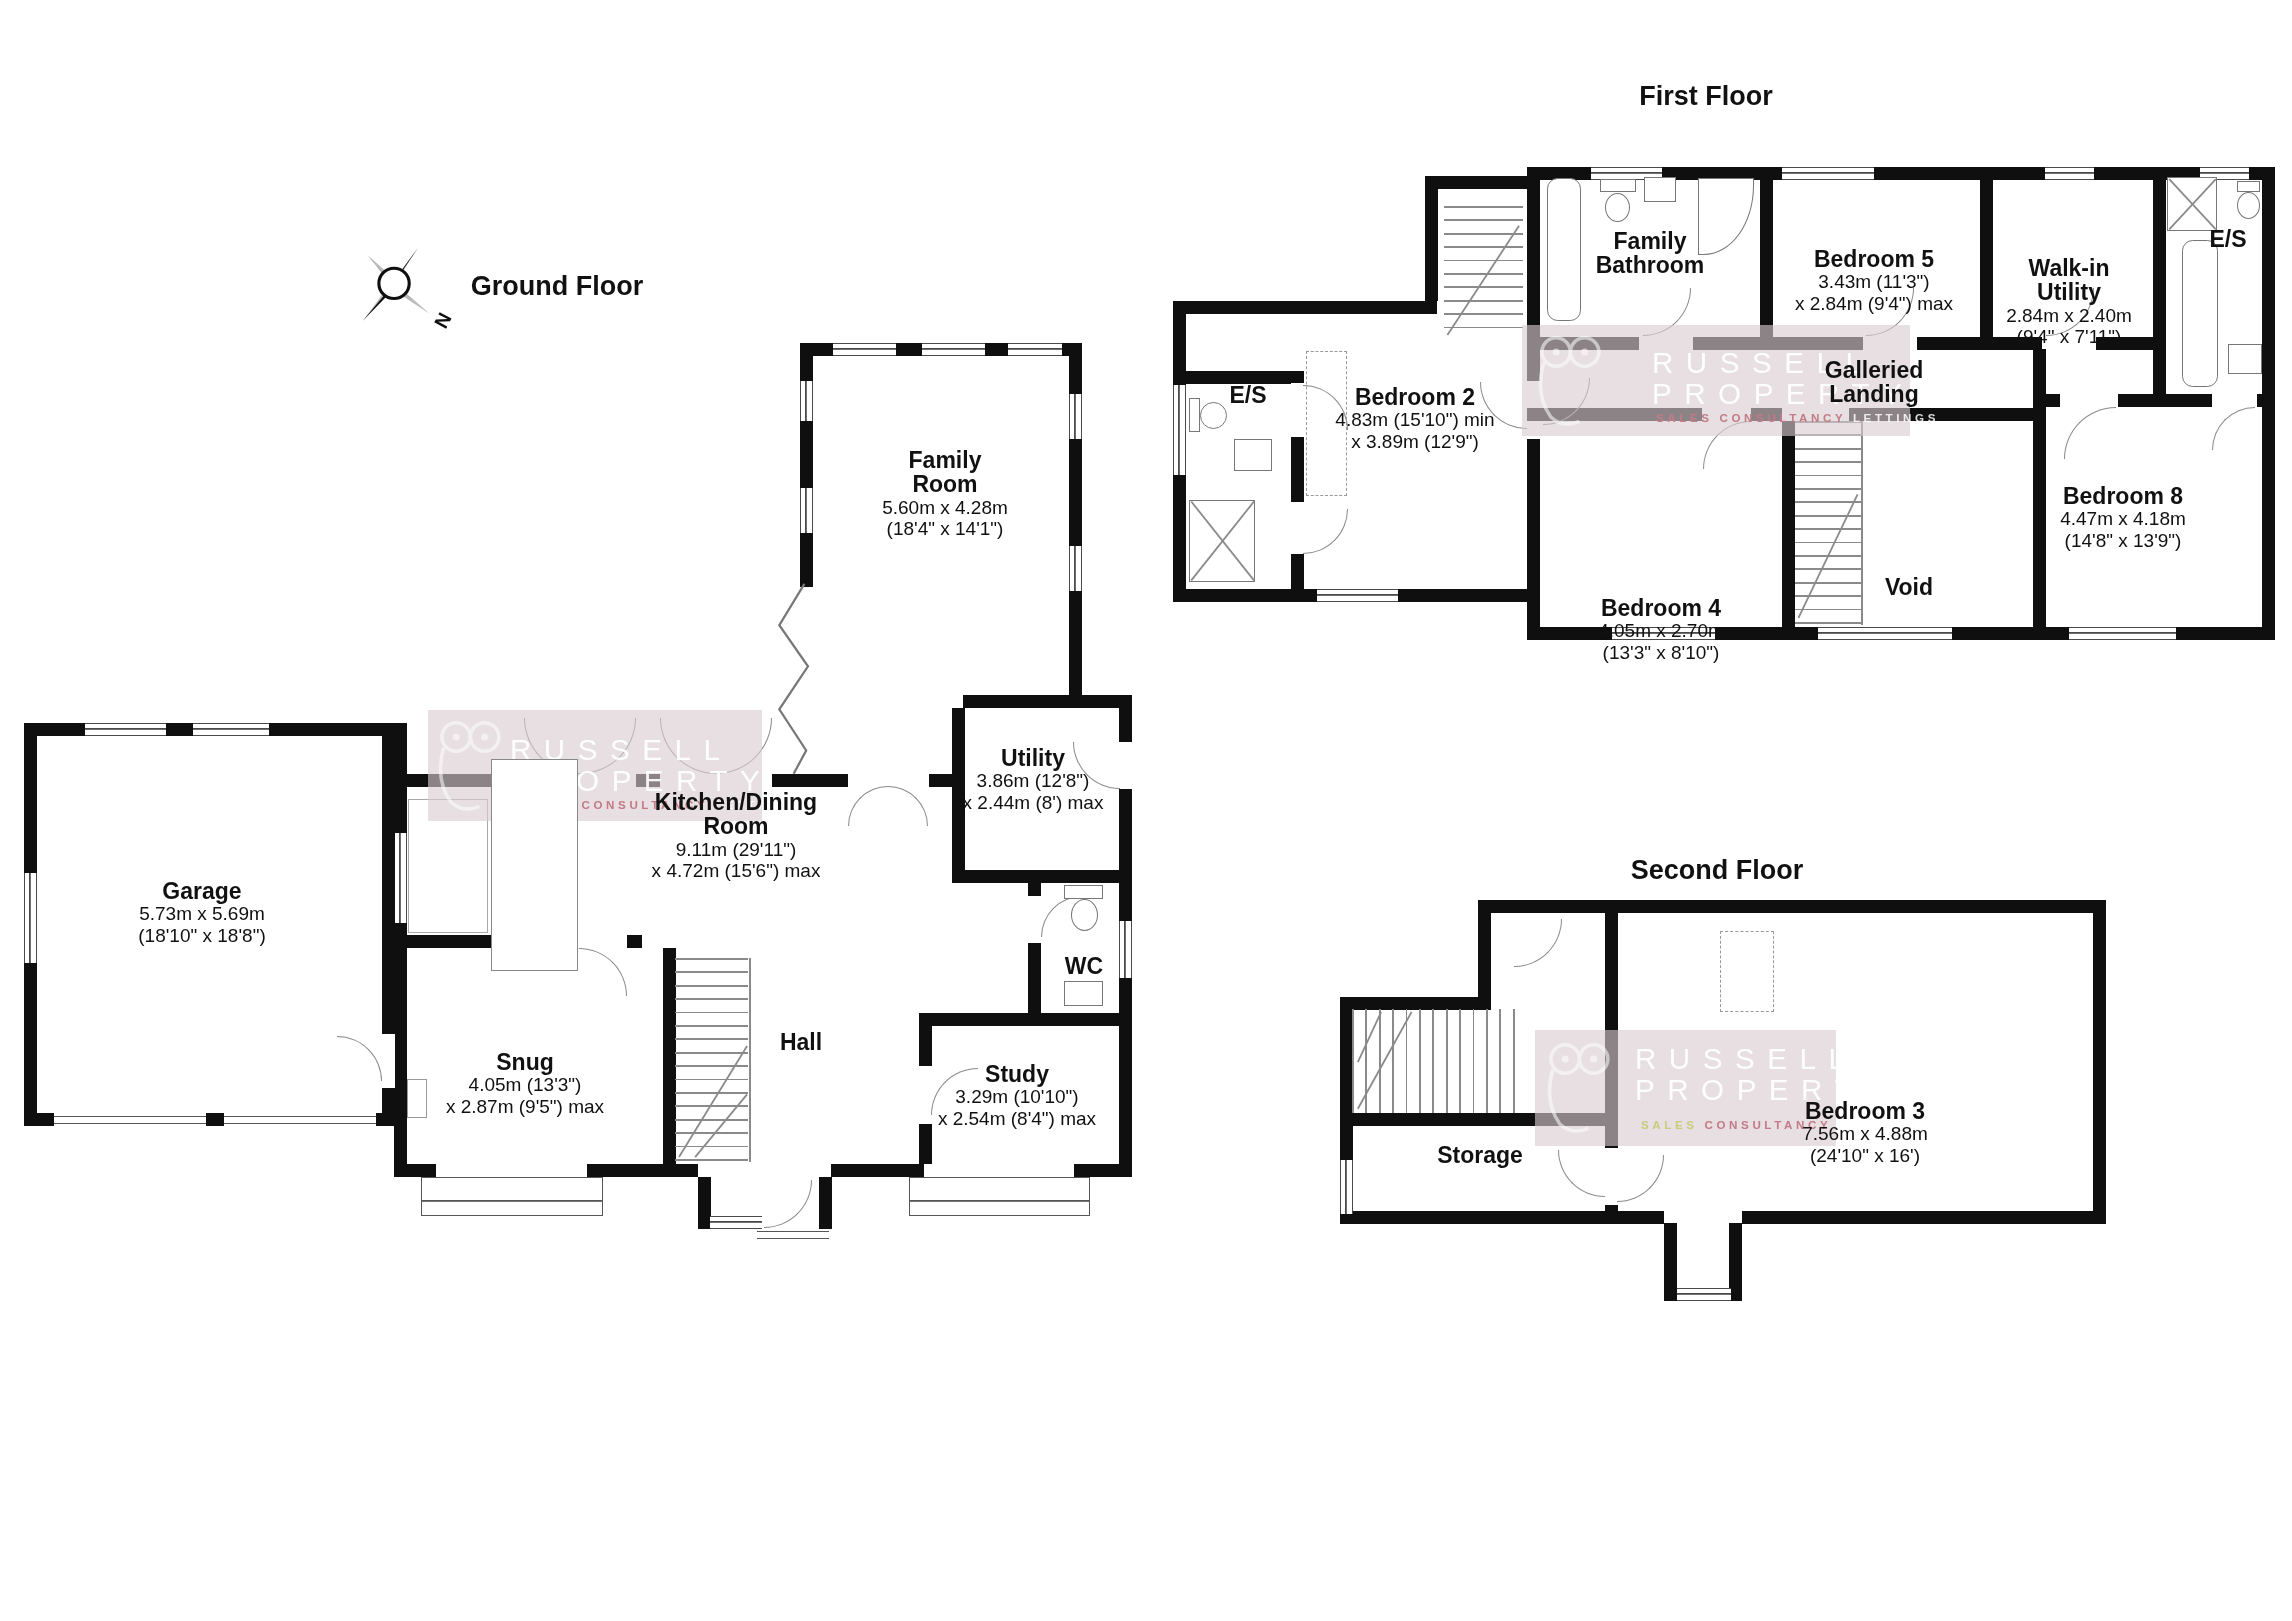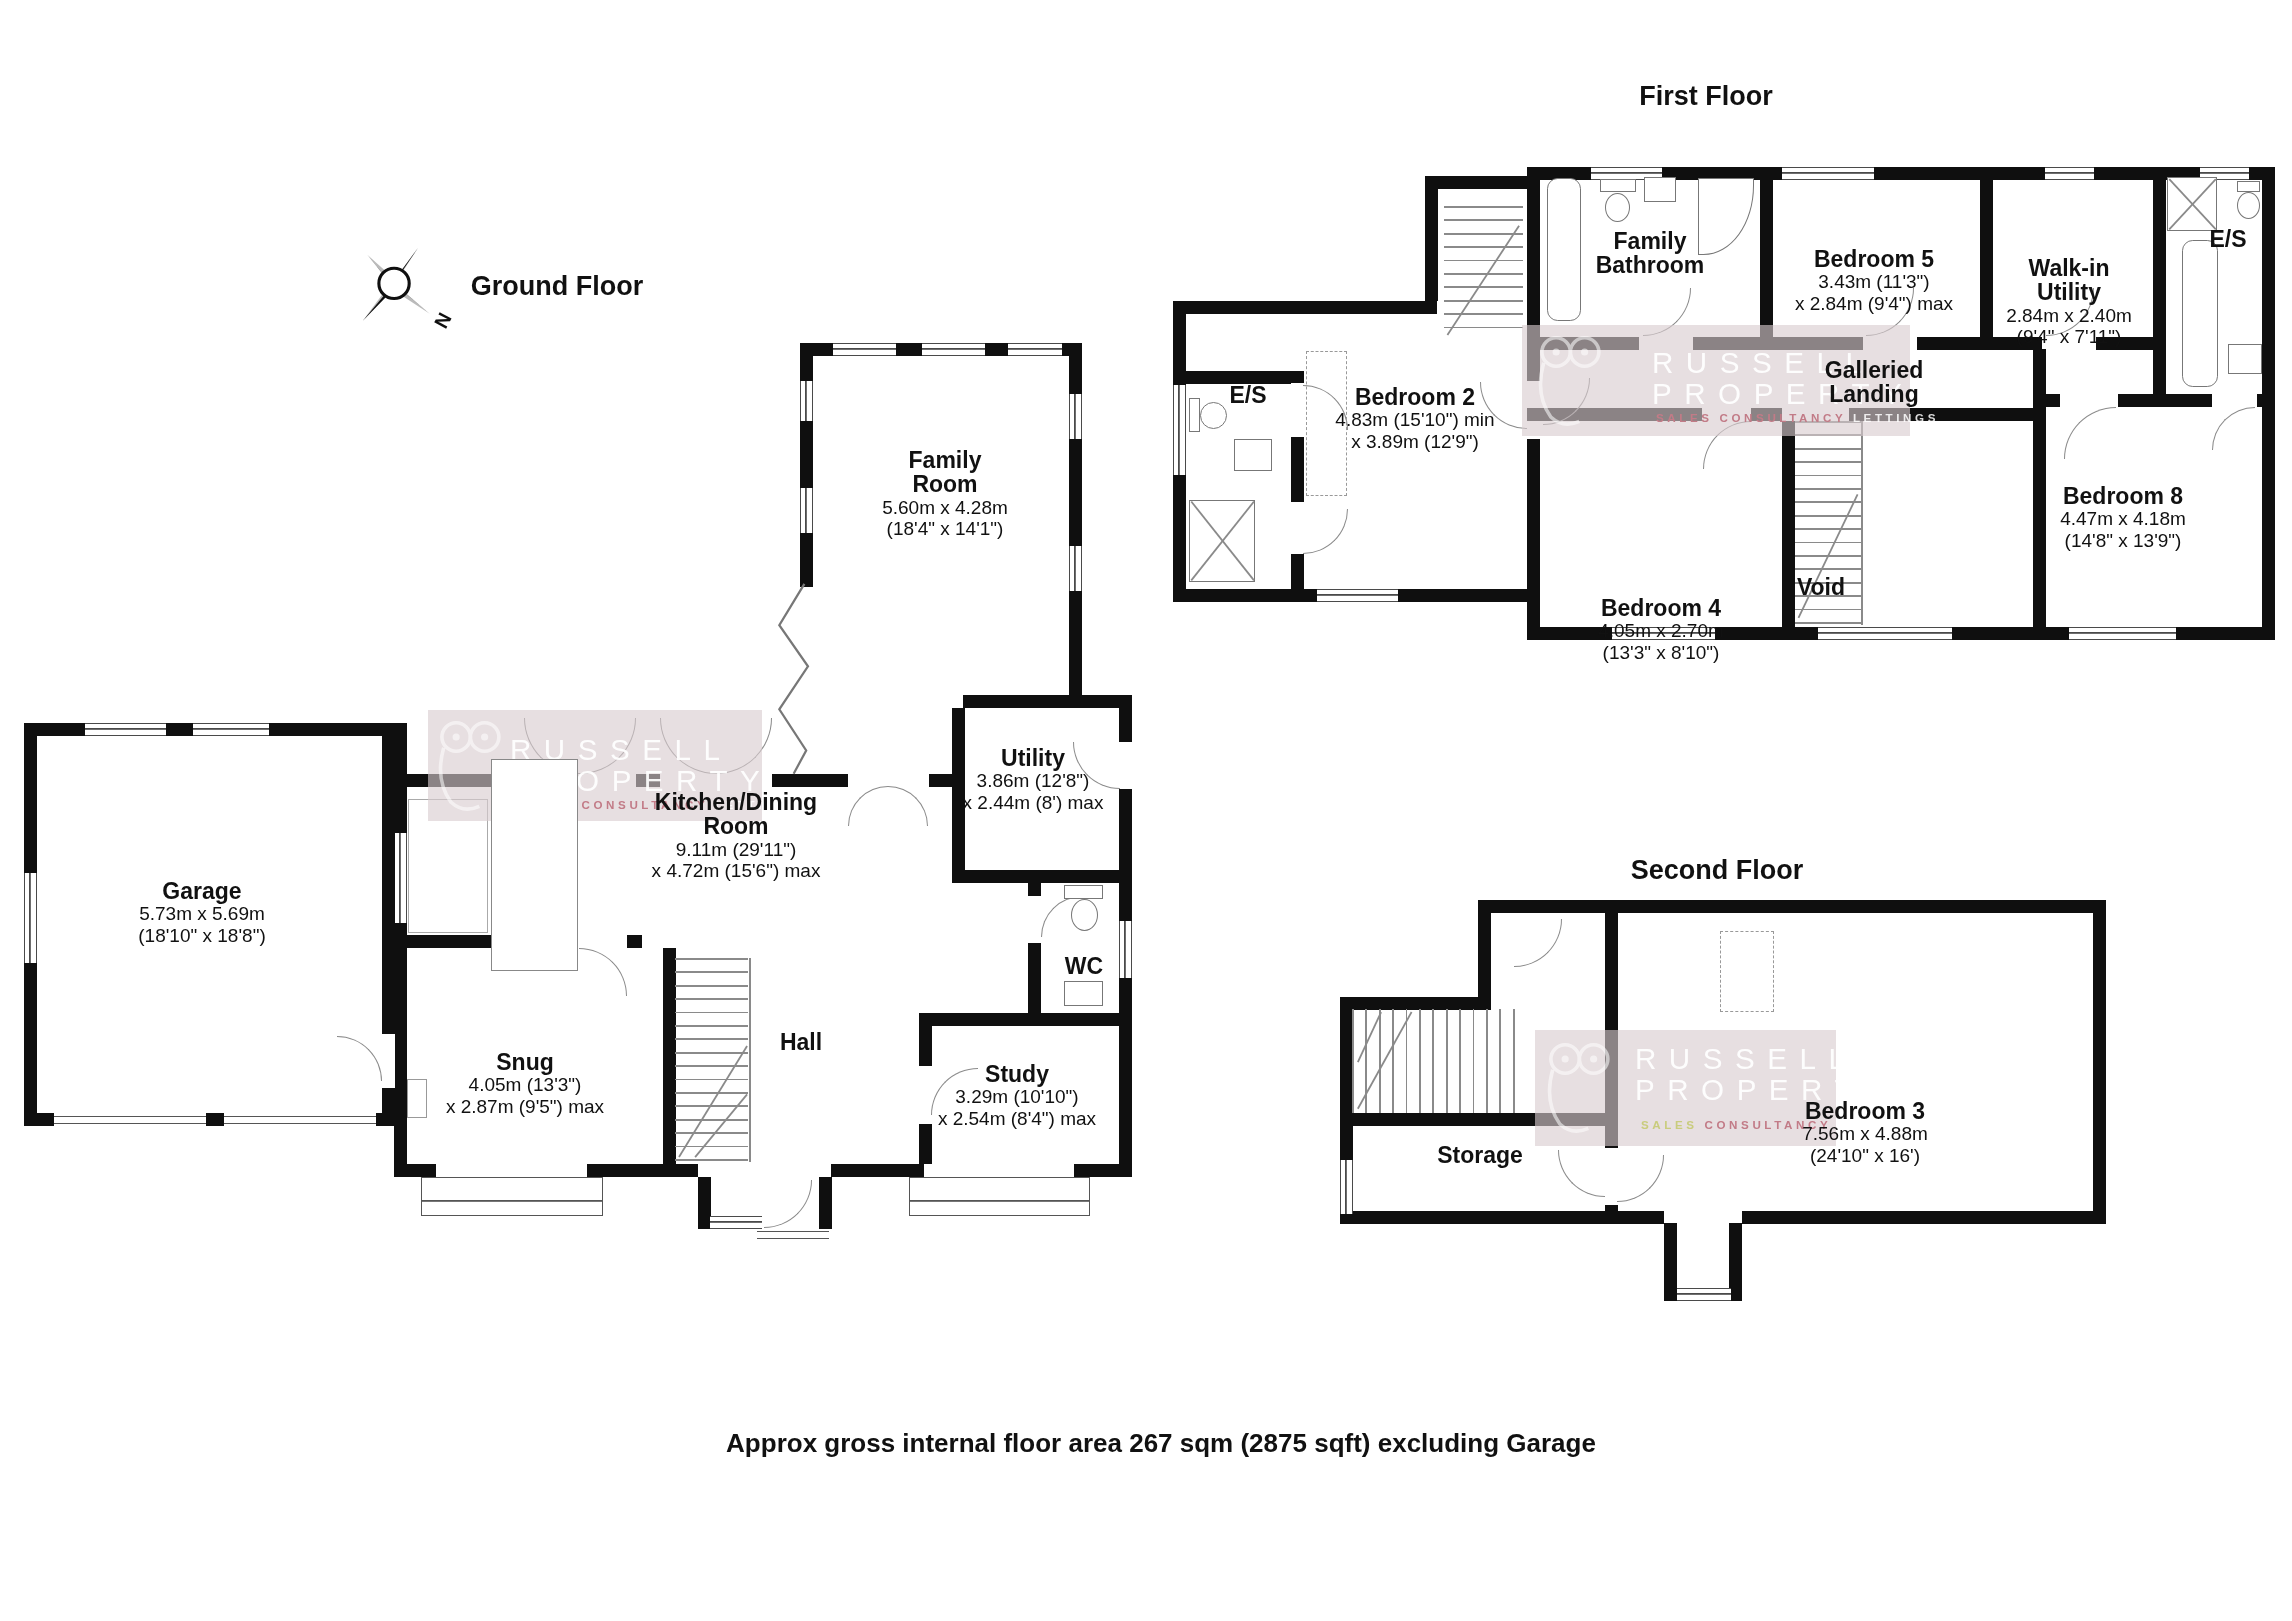--- a/index.html
+++ b/index.html
@@ -42,21 +42,20 @@
   svg.overlay{position:absolute;left:0;top:0;z-index:40;}
 </style>
 </head>
 <body>
 
 <div id="canvas">
 
   <div class="floor-h" style="left:557px;top:271px;">Ground Floor</div>
   <div class="floor-h" style="left:1706px;top:81px;">First Floor</div>
   <div class="floor-h" style="left:1717px;top:855px;">Second Floor</div>
-  <div class="footer" style="left:1161px;top:1428px;">Approx gross internal floor area 267 sqm (2875 sqft) excluding Garage</div>
 
   <svg class="overlay" style="left:345px;top:235px;width:107px;height:103px;" viewBox="0 0 120 115">
     <polygon points="57,48 82,14 64,42" fill="#bbb"></polygon>
     <polygon points="57,48 82,14 61,45" fill="#0f0f0f"></polygon>
     <polygon points="53,62 20,96 48,58" fill="#bbb"></polygon>
     <polygon points="53,62 20,96 50,60" fill="#0f0f0f"></polygon>
     <polygon points="48,50 25,22 52,46" fill="#bbb"></polygon>
     <polygon points="48,50 25,22 46,48" fill="#0f0f0f"></polygon>
     <polygon points="62,60 95,88 58,64" fill="#bbb"></polygon>
     <polygon points="62,60 95,88 64,62" fill="#0f0f0f"></polygon>
@@ -371,21 +370,21 @@
   </div>
   <div class="lbl" style="left:1874px;top:358px;">
     <div class="nm">Galleried
 Landing</div>
   </div>
   <div class="lbl" style="left:1661px;top:557px;margin-top:39px;">
     <div class="nm">Bedroom 4</div>
     <div class="d">4.05m x 2.70m</div>
     <div class="d">(13'3" x 8'10")</div>
   </div>
-  <div class="lbl" style="left:1821px;top:575px;">
+  <div class="lbl" style="left:1909px;top:575px;">
     <div class="nm">Void</div>
   </div>
   <div class="lbl" style="left:2123px;top:484px;">
     <div class="nm">Bedroom 8</div>
     <div class="d">4.47m x 4.18m</div>
     <div class="d">(14'8" x 13'9")</div>
   </div>
 
   <div class="lbl" style="left:1865px;top:1099px;">
     <div class="nm">Bedroom 3</div>

